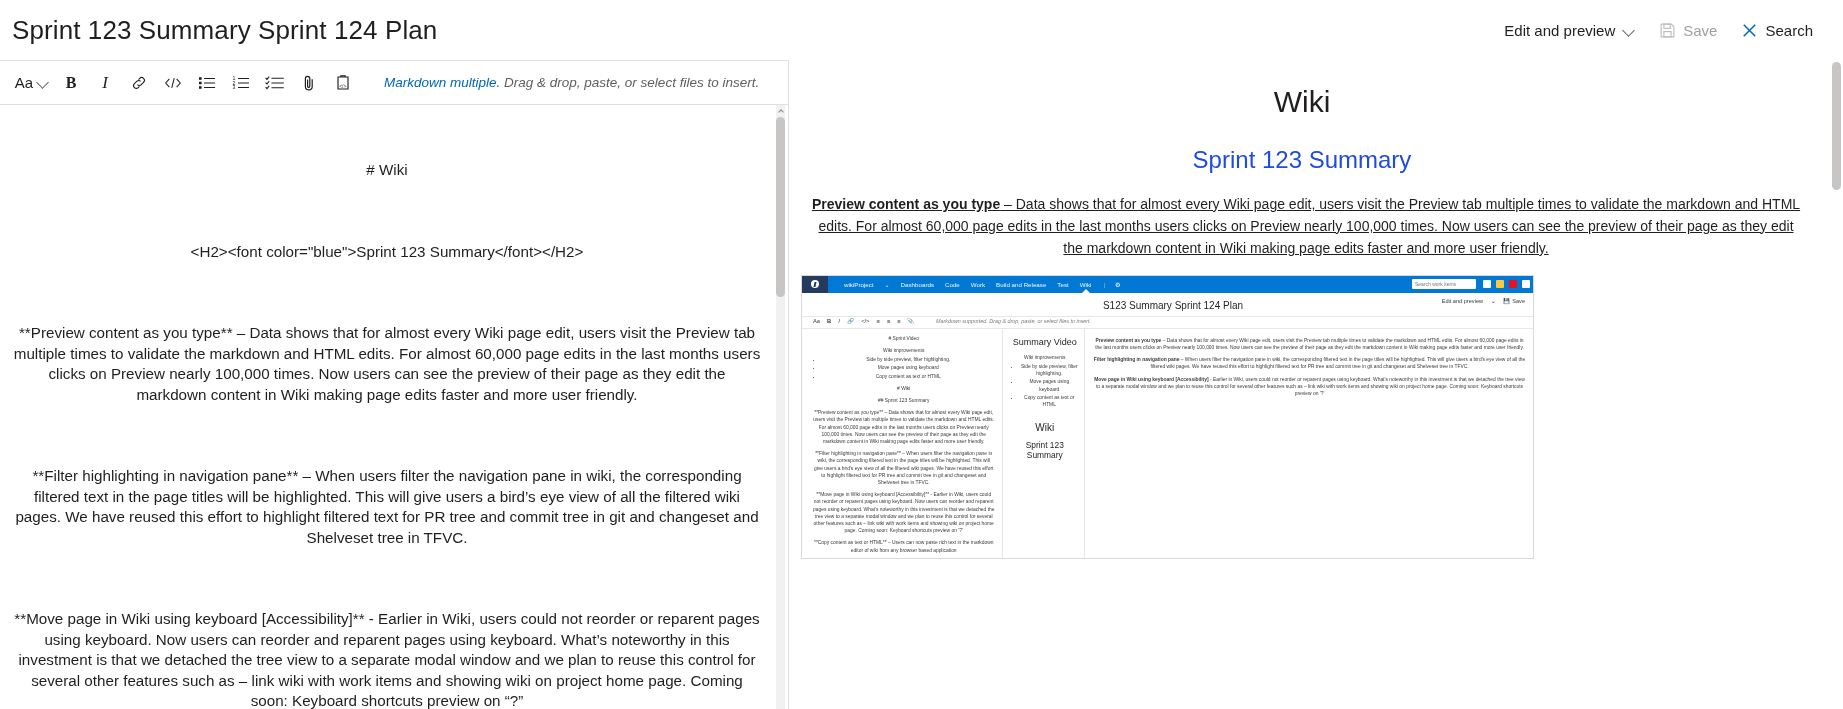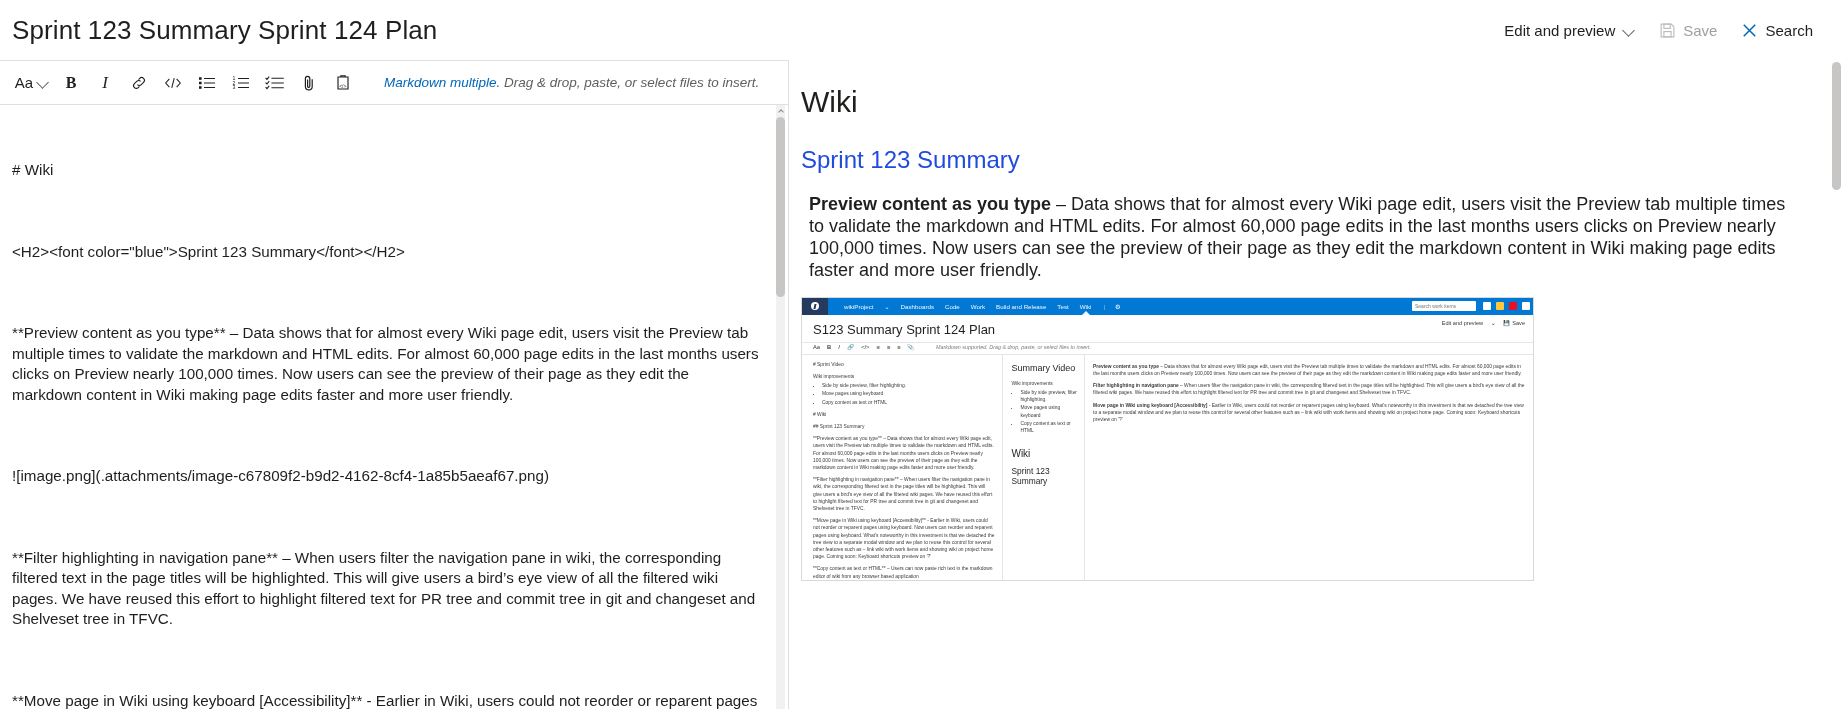--- a/index.html
+++ b/index.html
@@ -36,21 +36,21 @@
   .chev { display: inline-block; width: 11px; height: 11px; position: relative; margin-left: 2px;}
   .chev::before {
     content: ""; position: absolute; left: 0; top: 1px;
     width: 8px; height: 8px;
     border-right: 1.3px solid #605e5c; border-bottom: 1.3px solid #605e5c;
     transform: rotate(45deg);
   }
   .ic { display: inline-flex; align-items: center; justify-content: center; }
 
   
-  .body { flex: 1 1 auto; display: flex; min-height: 0; }
+  .body { flex: 1 1 auto; display: flex; min-height: 0; text-align: center; }
 
   
   .editor-pane {
     width: 789px; flex: 0 0 789px;
     display: flex; flex-direction: column;
     border-right: 1px solid #e1dfdd;
     min-height: 0; position: relative;
   }
   .toolbar {
     height: 45px; flex: 0 0 45px;
@@ -102,22 +102,23 @@
   .preview-inner { padding: 18px 40px 12px 12px; height: 100%; overflow: hidden; }
   .pv-h1 {
     font-size: 30px; font-weight: 400; color: #201f1e;
     margin: 6px 0 26px 0; line-height: 1.2;
   }
   .pv-h2 {
     font-size: 24px; font-weight: 400; color: #1f4bde;
     margin: 0 0 18px 0; line-height: 1.2;
   }
   .pv-p {
-    font-size: 18px; line-height: 22px; color: #201f1e;
+    font-size: 14px; line-height: 22px; color: #201f1e;
     margin: 0 0 16px 8px;
+    text-decoration: underline;
   }
   .pv-p b { font-weight: 700; }
 
   
   .shot {
     width: 733px; height: 284px;
     border: 1px solid #d9d9d9;
     background: #fff; position: relative; overflow: hidden;
     font-family: "Liberation Sans", sans-serif;
   }
@@ -153,21 +154,21 @@
     display: flex; align-items: center; gap: 5px; font-size: 5.6px;
   }
   .shot-nav .searchbox {
     width: 64px; height: 10px; background: #ffffff; border-radius: 1px;
     display: flex; align-items: center; padding-left: 3px;
     color: #767676; font-size: 5px; margin-right: 2px;
   }
   .sq { width: 8px; height: 8px; border-radius: 1px; }
 
   .shot-title {
-    font-size: 13px; color: #201f1e; padding: 7px 0 5px 11px;
+    font-size: 10px; color: #201f1e; padding: 7px 0 5px 11px;
   }
   .shot-head-right {
     position: absolute; right: 8px; top: 22px;
     display: flex; align-items: center; gap: 8px;
     font-size: 5.6px; color: #3b3a39;
   }
   .shot-toolbar {
     display: flex; align-items: center; gap: 7px;
     padding: 0 0 3px 11px;
     border-top: 1px solid #e6e6e6; border-bottom: 1px solid #e6e6e6;
@@ -299,21 +300,20 @@
         <div class="tb-hint">
           <span class="md">Markdown multiple.</span><span> Drag &amp; drop, paste, or select files to insert.</span>
         </div>
       </div>
 
       <div class="editor-scroll">
         <div class="md-source">
           <p># Wiki</p>
           <p>&lt;H2&gt;&lt;font color="blue"&gt;Sprint 123 Summary&lt;/font&gt;&lt;/H2&gt;</p>
           <p>**Preview content as you type** – Data shows that for almost every Wiki page edit, users visit the Preview tab multiple times to validate the markdown and HTML edits. For almost 60,000 page edits in the last months users clicks on Preview nearly 100,000 times. Now users can see the preview of their page as they edit the markdown content in Wiki making page edits faster and more user friendly.</p>
-          <p>![image.png](.attachments/image-c67809f2-b9d2-4162-8cf4-1a85b5aeaf67.png)</p>
           <p>**Filter highlighting in navigation pane** – When users filter the navigation pane in wiki, the corresponding filtered text in the page titles will be highlighted. This will give users a bird’s eye view of all the filtered wiki pages. We have reused this effort to highlight filtered text for PR tree and commit tree in git and changeset and Shelveset tree in TFVC.</p>
           <p>**Move page in Wiki using keyboard [Accessibility]** - Earlier in Wiki, users could not reorder or reparent pages using keyboard. Now users can reorder and reparent pages using keyboard. What’s noteworthy in this investment is that we detached the tree view to a separate modal window and we plan to reuse this control for several other features such as – link wiki with work items and showing wiki on project home page. Coming soon: Keyboard shortcuts preview on “?”</p>
           
         </div>
         <div class="sb" style="top:0; bottom:0;">
           <div class="arrow up" style="top:2px">
               <i></i>
             </div>
           <div class="thumb" style="top:12px; height:180px;"></div>
         </div>

